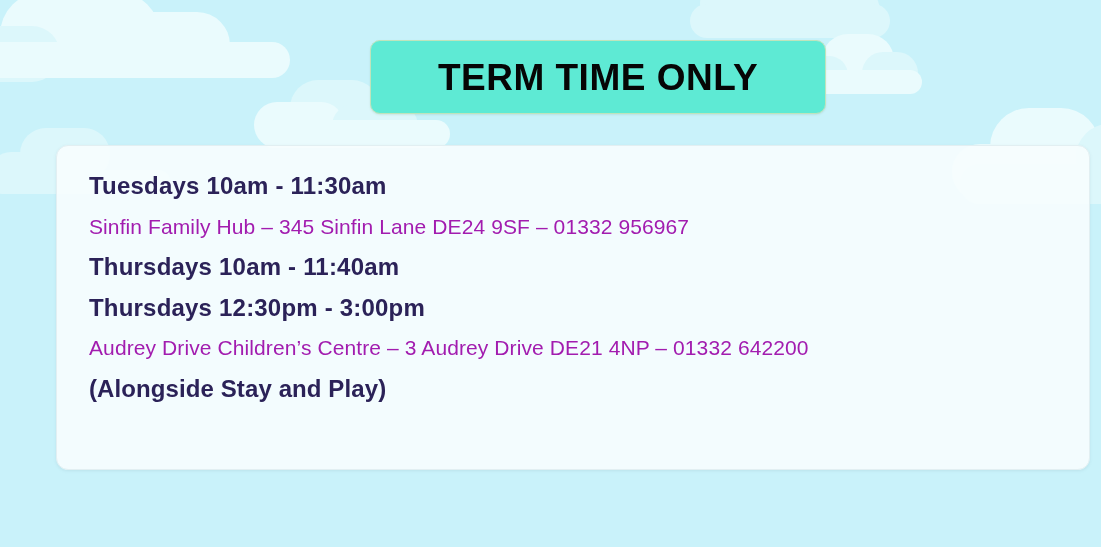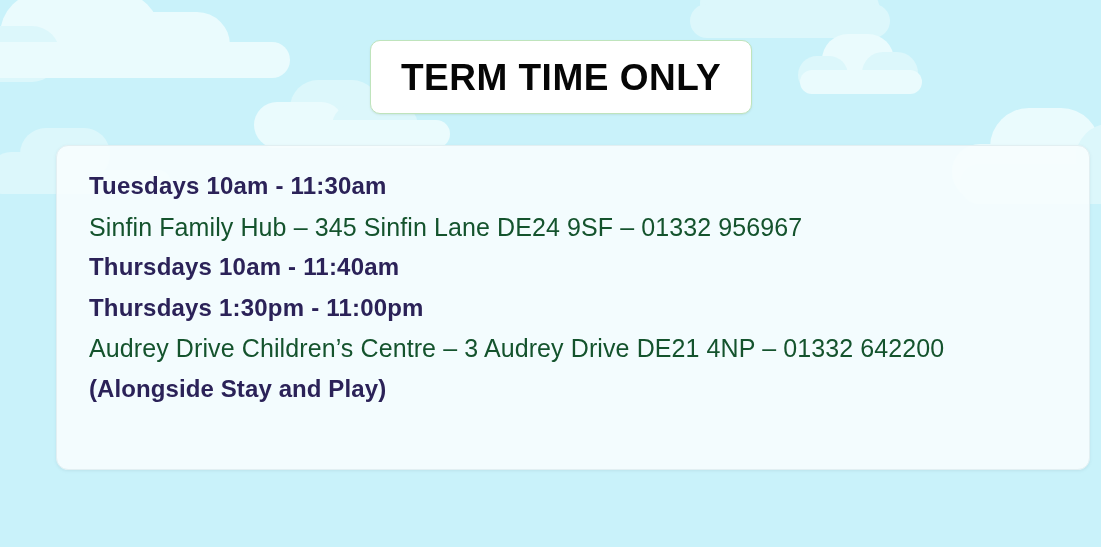--- a/index.html
+++ b/index.html
@@ -38,23 +38,23 @@
   .cloud.bright { background: #EAFBFD; }
 
   
   .cloud-group { position: absolute; }
 
   
   .banner {
     position: absolute;
     left: 370px;
     top: 40px;
-    width: 382px;
+    width: 456px;
     height: 74px;
-    background: #ffffff;
+    background: #5eead4;
     border: 1px solid #BFE4BC;
     border-radius: 10px;
     box-shadow: 0 1px 2px rgba(120,150,130,0.18);
     display: flex;
     align-items: center;
     justify-content: center;
     box-sizing: border-box;
   }
   .banner-text {
     font-family: "Liberation Sans", sans-serif;
@@ -81,23 +81,23 @@
     overflow: hidden;
   }
   .card-inner {
     position: absolute;
     left: 32px;
     top: 20px;
     right: 20px;
   }
 
   .line {
-    font-size: 25px;
+    font-size: 21px;
     line-height: 40.5px;
-    color: #14532d;
+    color: #a21caf;
     white-space: nowrap;
     letter-spacing: 0.1px;
   }
   .line.bold {
     font-weight: 700;
     color: #2B2258;
     font-size: 24px;
     letter-spacing: 0.2px;
   }
   .line.note {
@@ -158,20 +158,20 @@
   </div>
 
   <div class="card">
     <div class="card-inner">
 
       <div class="line bold">Tuesdays 10am - 11:30am</div>
       <div class="line">Sinfin Family Hub – 345 Sinfin Lane DE24 9SF – 01332 956967</div>
 
       <div class="line bold">Thursdays 10am - 11:40am</div>
 
-      <div class="line bold">Thursdays 1:30pm - 11:00pm</div>
+      <div class="line bold">Thursdays 12:30pm - 3:00pm</div>
       <div class="line">Audrey Drive Children’s Centre – 3 Audrey Drive DE21 4NP – 01332 642200</div>
 
       <div class="line note">(Alongside Stay and Play)</div>
     </div>
   </div>
 
 </div>
 
 </body></html>

